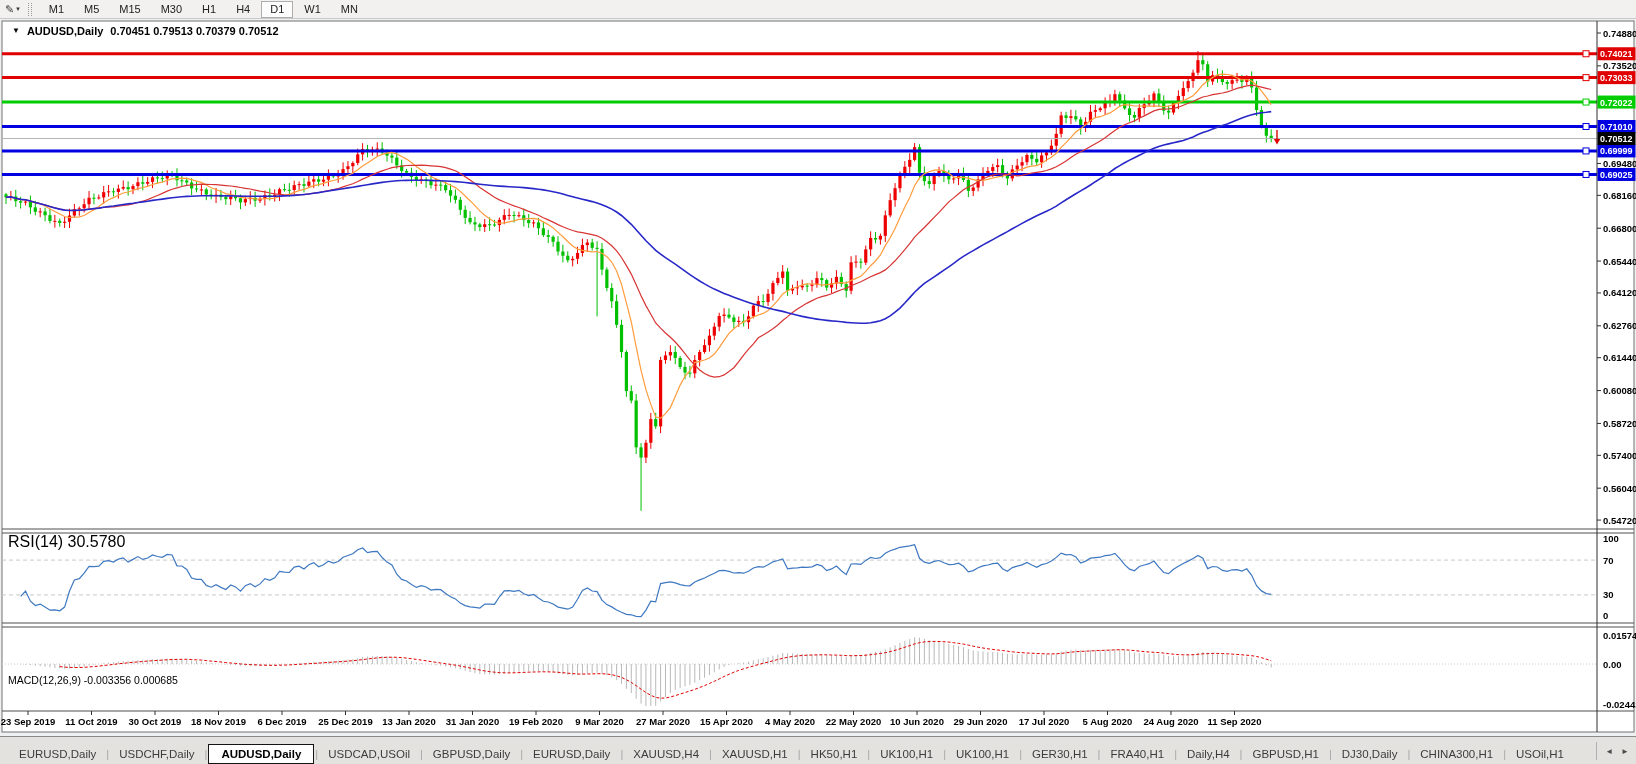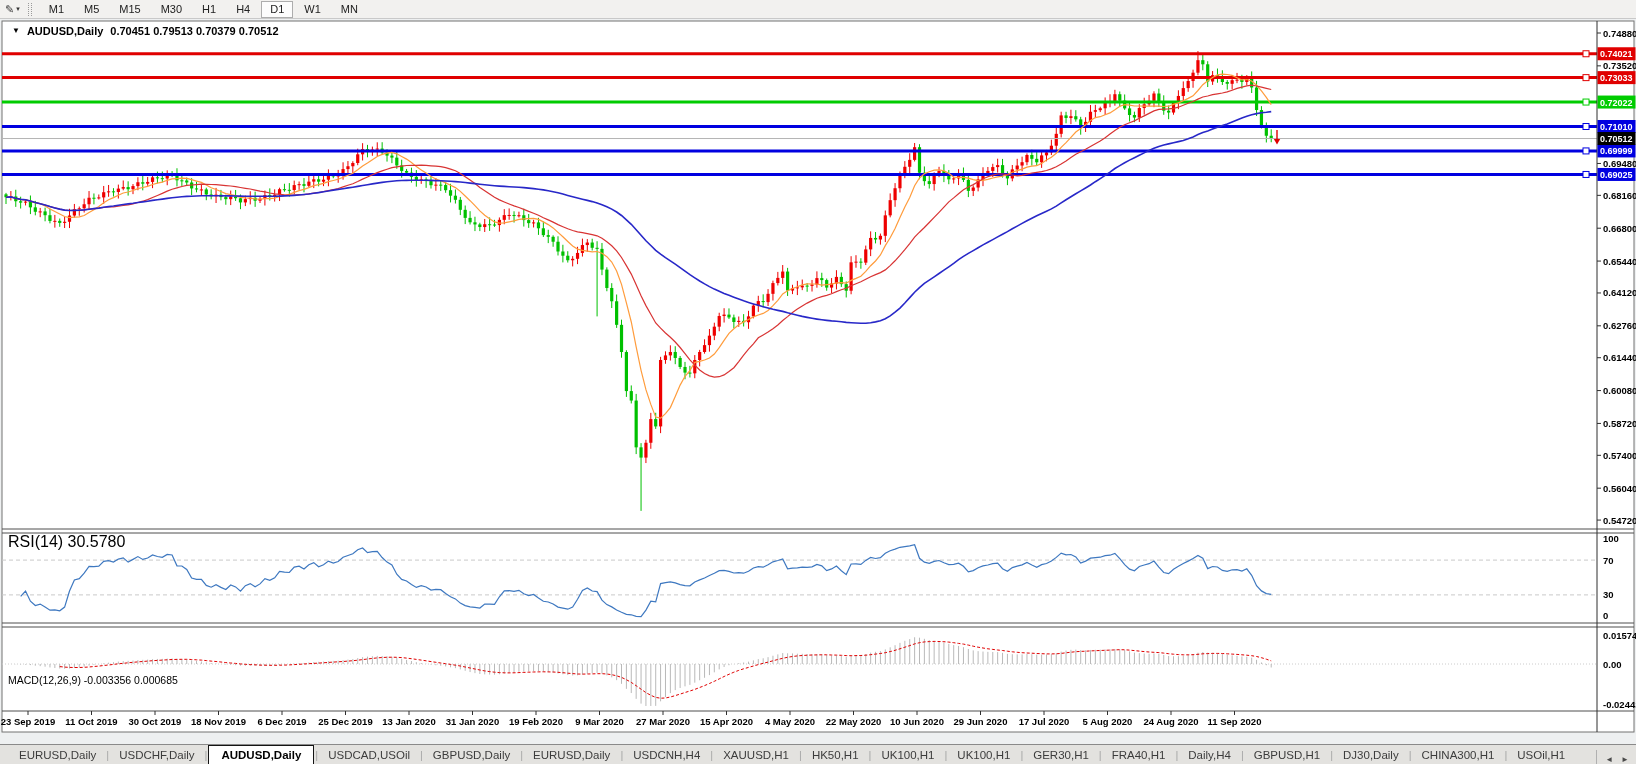--- a/index.html
+++ b/index.html
@@ -12,22 +12,22 @@
   .grip{height:13px;width:2px;border-left:1px dotted #9a9a9a;border-right:1px dotted #9a9a9a;margin:0 7px 0 3px;}
   .tf-btn{padding:0 8px;font-size:11px;color:#222;height:15px;line-height:15px;border:1px solid transparent;
           margin:0 1px;cursor:default;}
   .tf-btn.active{background:#fcfcfc;border:1px solid #adadad;}
   #chart-svg{position:absolute;top:0;left:0;z-index:1;}
   .overlay{position:absolute;z-index:4;white-space:nowrap;}
   #chart-title{top:25px;left:12px;font-size:11px;font-weight:700;color:#000;display:flex;align-items:center;gap:7px;}
   #chart-title .tri{font-size:8px;transform:translateY(-1px);}
   #rsi-label{top:533px;left:8px;font-size:16px;color:#000;}
   #macd-label{top:630px;left:8px;font-size:10.5px;color:#000;margin-top:44px;}
-  .tabbar{position:absolute;bottom:0;left:0;width:100%;height:20px;background:#e3e2df;border-top:1px solid #8a8a8a;
-          display:flex;align-items:flex-start;z-index:6;box-sizing:border-box;padding-left:10px;}
+  .tabbar{position:absolute;bottom:0;left:0;width:100%;height:28px;background:#e3e2df;border-top:1px solid #8a8a8a;
+          display:flex;align-items:flex-end;z-index:6;box-sizing:border-box;padding-left:10px;}
   .tab{font-size:11.5px;color:#3c3c3c;padding:3px 9px;cursor:default;}
   .tab.active{background:#ffffff;border:1px solid #141414;font-weight:700;color:#000;padding:3px 12px;}
   .sep{color:#a8a8a8;font-size:11px;padding:0 1px;}
   .tab-nav{position:absolute;right:3px;top:5px;display:flex;align-items:center;height:18px;
            border-left:1px solid #b0b0b0;padding-left:4px;background:#e3e2df;}
   .tab-nav span{font-size:8px;color:#4a4a4a;padding:0 4px;cursor:default;}
 </style>
 </head>
 <body>
 
@@ -977,21 +977,21 @@
       <div class="tab">USDCHF,Daily</div>
       <span class="sep">|</span>
       <div class="tab active">AUDUSD,Daily</div>
       <span class="sep">|</span>
       <div class="tab">USDCAD,USOil</div>
       <span class="sep">|</span>
       <div class="tab">GBPUSD,Daily</div>
       <span class="sep">|</span>
       <div class="tab">EURUSD,Daily</div>
       <span class="sep">|</span>
-      <div class="tab">USDCNH,H4</div>
+      <div class="tab">XAUUSD,H4</div>
       <span class="sep">|</span>
       <div class="tab">XAUUSD,H1</div>
       <span class="sep">|</span>
       <div class="tab">HK50,H1</div>
       <span class="sep">|</span>
       <div class="tab">UK100,H1</div>
       <span class="sep">|</span>
       <div class="tab">UK100,H1</div>
       <span class="sep">|</span>
       <div class="tab">GER30,H1</div>

